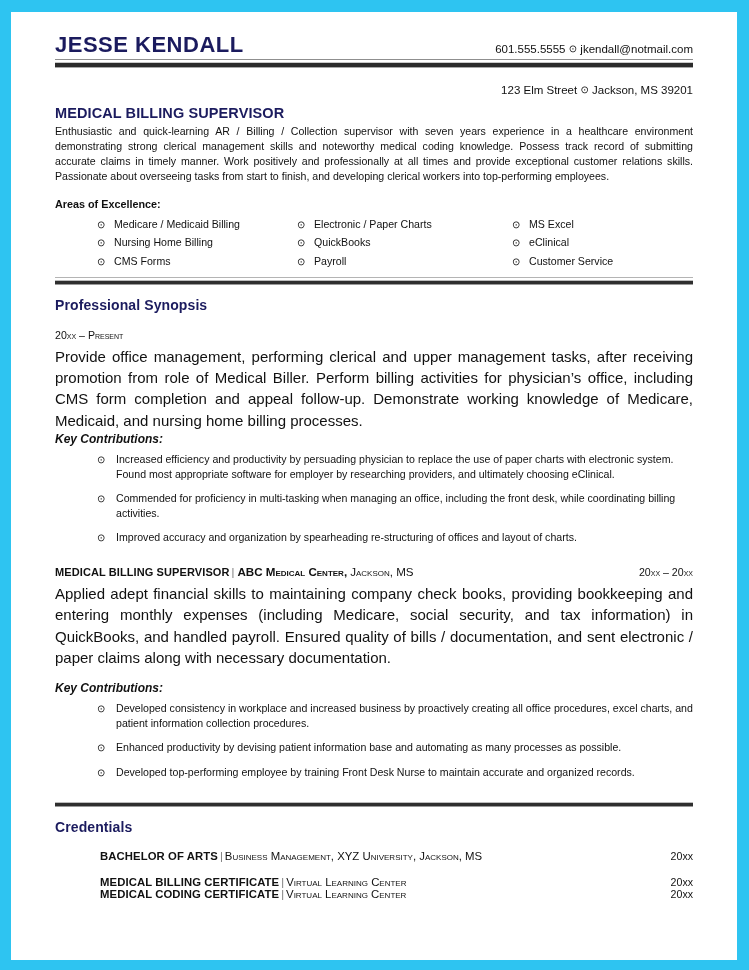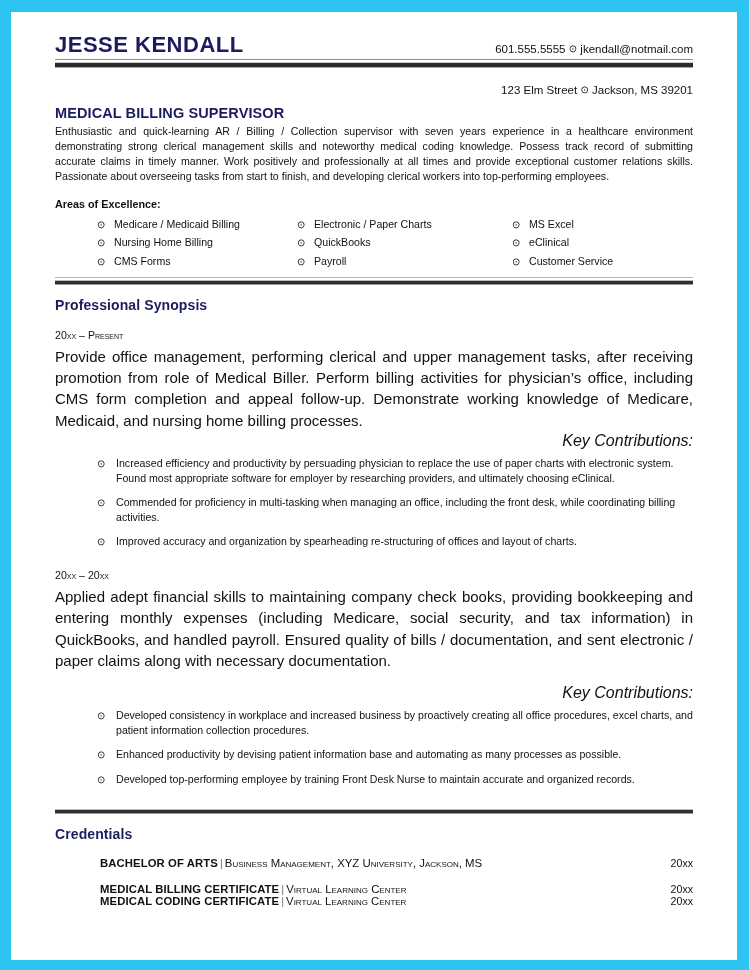--- a/index.html
+++ b/index.html
@@ -195,26 +195,25 @@
 
   .job-desc {
     font-size: 15px;
     line-height: 1.42;
     text-align: justify;
     color: #111;
     margin-top: 5px;
   }
 
   .key-contrib {
-    font-size: 16px;
-    font-weight: normal;
+    font-size: 12px;
+    font-weight: bold;
     font-style: italic;
     color: #111;
     margin-top: 1px;
-    text-align: right;
   }
   .key-contrib.spaced { margin-top: 13px; }
 
   .contrib-list { margin-top: 6px; padding-left: 42px; }
 
   .contrib-item {
     display: flex;
     align-items: baseline;
     font-size: 10.6px;
     line-height: 1.42;
@@ -344,20 +343,23 @@
           </div>
         <div class="contrib-item">
             <span class="bullet">⊙</span>
             <span class="ctext">Improved accuracy and organization by spearheading re-structuring of offices and layout of charts.</span>
           </div>
       </div>
     </div>
 
     <div class="job second">
       <div class="job-line">
+        <div class="job-left">
+          <span class="job-title-bold">MEDICAL BILLING SUPERVISOR</span><span class="job-divider-bar">|</span><span class="smallcaps">ABC Medical Center,</span> <span class="smallcaps-light">Jackson, MS</span>
+        </div>
         <div class="job-date">20xx – 20xx</div>
       </div>
       <div class="job-desc">Applied adept financial skills to maintaining company check books, providing bookkeeping and entering monthly expenses (including Medicare, social security, and tax information) in QuickBooks, and handled payroll. Ensured quality of bills / documentation, and sent electronic / paper claims along with necessary documentation.</div>
       <div class="key-contrib spaced">Key Contributions:</div>
       <div class="contrib-list">
         <div class="contrib-item">
             <span class="bullet">⊙</span>
             <span class="ctext">Developed consistency in workplace and increased business by proactively creating all office procedures, excel charts, and patient information collection procedures.</span>
           </div>
         <div class="contrib-item">

